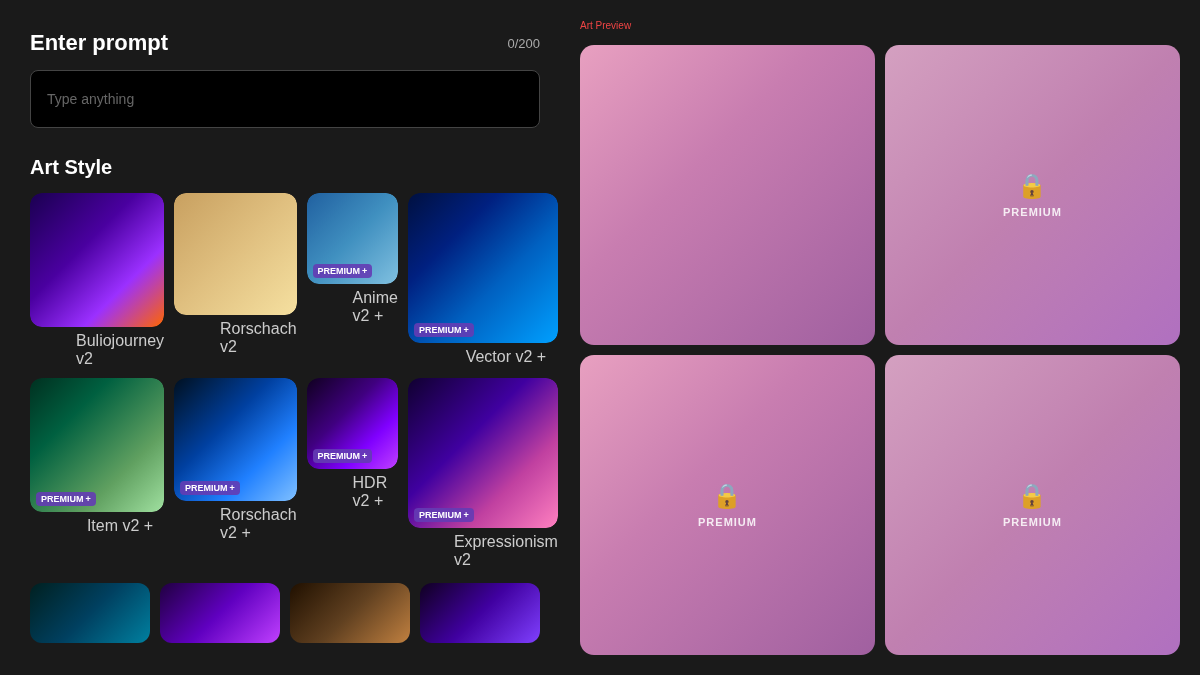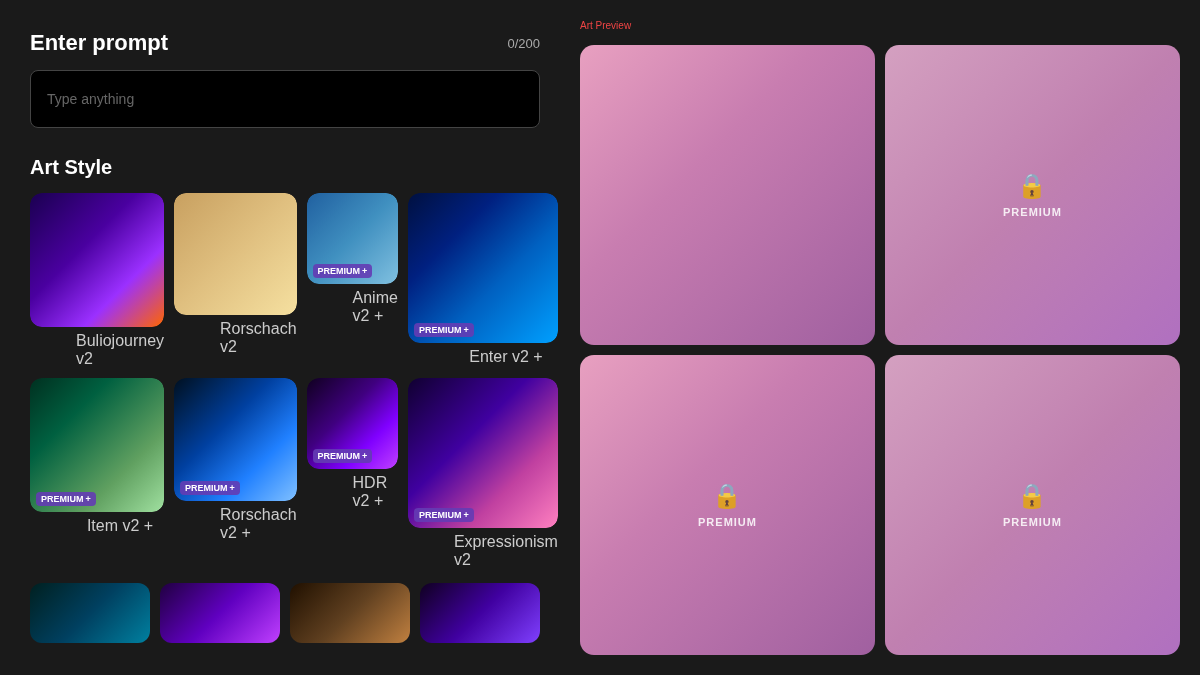--- a/index.html
+++ b/index.html
@@ -234,21 +234,21 @@
         <div class="premium-badge">PREMIUM</div>
       </div>
       <span class="style-label">Anime v2 +</span>
     </div>
 
     <div class="style-item">
       <div class="style-thumb">
         <div class="style-thumb-bg thumb-vector"></div>
         <div class="premium-badge">PREMIUM</div>
       </div>
-      <span class="style-label">Enter v2 +</span>
+      <span class="style-label">Vector v2 +</span>
     </div>
     <div class="style-item">
       <div class="style-thumb">
         <div class="style-thumb-bg thumb-item"></div>
         <div class="premium-badge">PREMIUM</div>
       </div>
       <span class="style-label">Item v2 +</span>
     </div>
 
     <div class="style-item">

